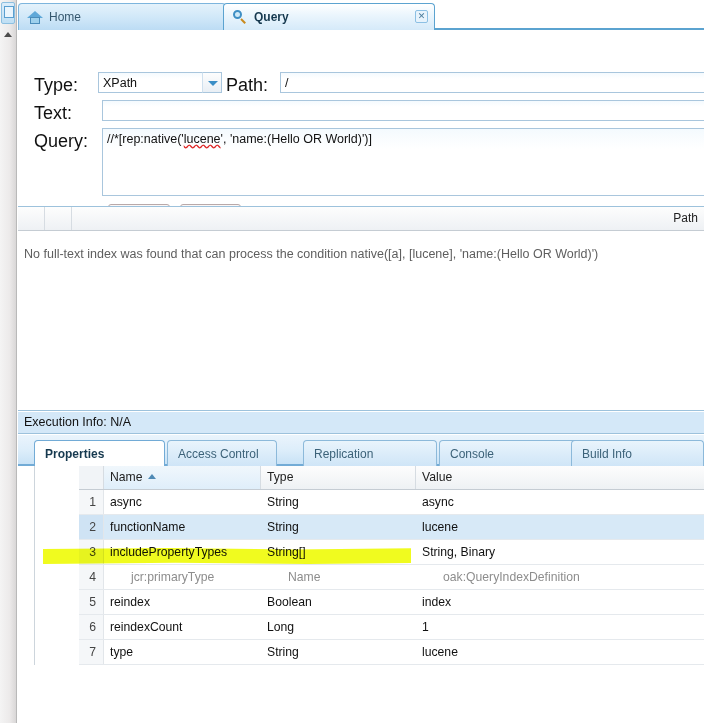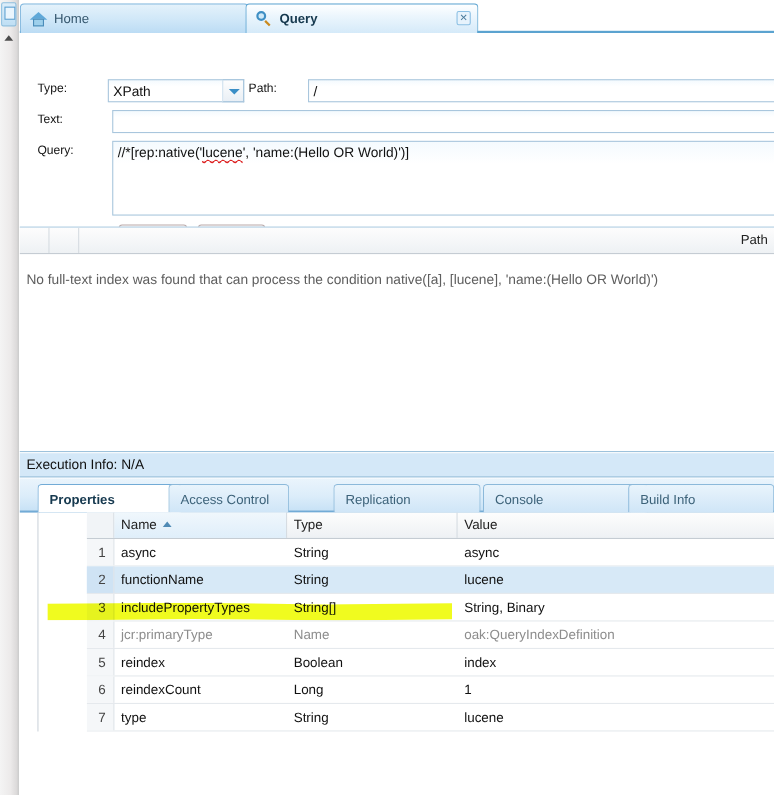--- a/index.html
+++ b/index.html
@@ -150,21 +150,21 @@
   #form-panel {
     position: absolute;
     left: 18px; top: 32px;
     width: 686px; height: 172px;
     background: #ffffff;
     box-sizing: border-box;
   }
   .flabel {
     position: absolute;
     left: 16px;
-    font-size: 11px;
+    font-size: 18px;
     color: #111;
   }
   .finput {
     position: absolute;
     border: 1px solid #a9c6dd;
     background: linear-gradient(to bottom,#f4fafe,#ffffff 30%);
     box-sizing: border-box;
     font-family: "Liberation Sans", sans-serif;
     font-size: 12.5px;
     color: #111;
@@ -337,21 +337,21 @@
     color: #3c6279;
     cursor: pointer;
   }
   .btab.active {
     background: #ffffff;
     border-color: #72abd6;
     color: #16394f;
     font-weight: bold;
   }
   #btab-0 { left: 16px;  width: 131px; }
-  #btab-1 { left: 135px; width: 110px; }
+  #btab-1 { left: 149px; width: 110px; }
   #btab-2 { left: 285px; width: 134px; }
   #btab-3 { left: 421px; width: 150px; }
   #btab-4 { left: 553px; width: 133px; }
 
   
   #prop-table {
     position: absolute;
     left: 16px; top: 31px;
     width: 670px;
     border-left: 1px solid #cdd5dc;
@@ -398,21 +398,21 @@
   .prow.selected .c-idx { background: #cfe3f4; }
   .sort-asc {
     display: inline-block;
     margin-left: 5px;
     width: 0; height: 0;
     border-left: 4px solid transparent;
     border-right: 4px solid transparent;
     border-bottom: 5px solid #4f8ab5;
     vertical-align: 2px;
   }
-  .muted { color: #8d8d8d; }
+  .muted { color: #8d8d8d; margin-left: 21px; }
 
   
   #highlighter {
     position: absolute;
     left: 43px; top: 548px;
     width: 368px; height: 16px;
     background: #eefb00;
     opacity: 0.88;
     mix-blend-mode: multiply;
     pointer-events: none;

